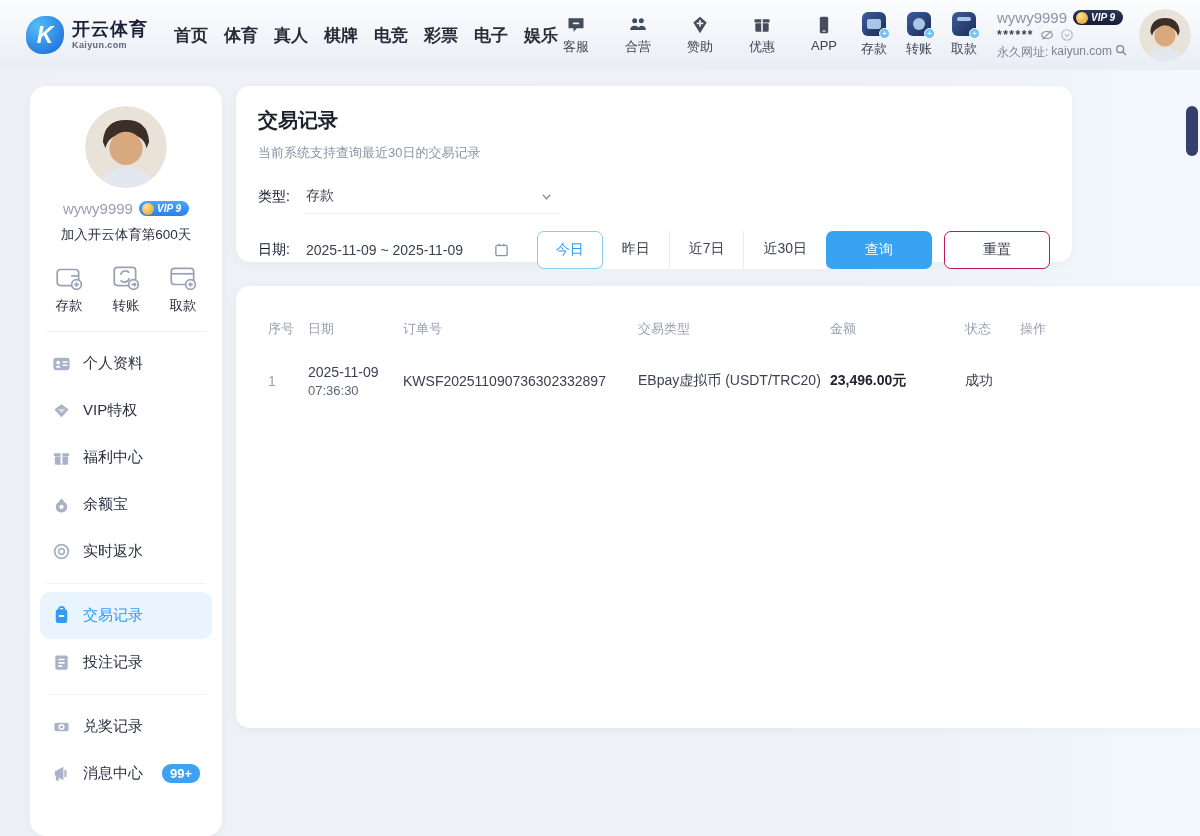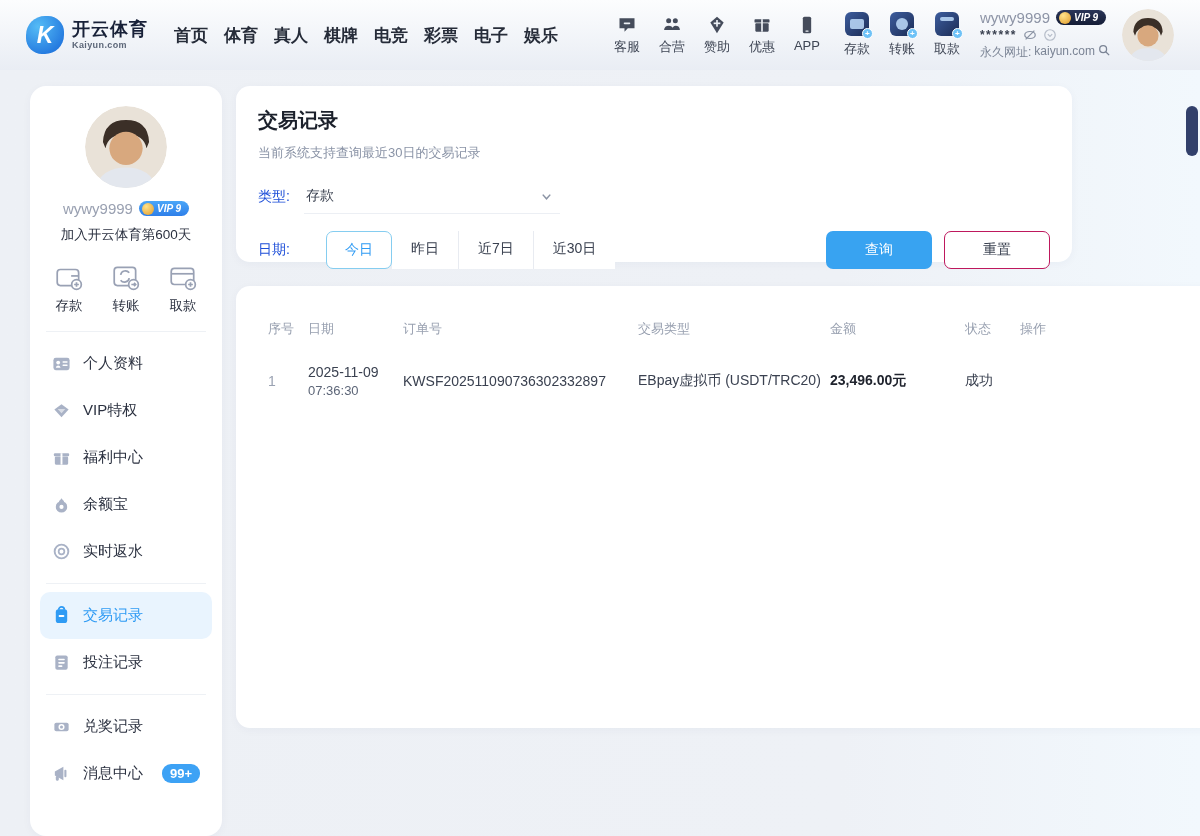--- a/index.html
+++ b/index.html
@@ -11,21 +11,21 @@
   .topbar{position:absolute;top:0;left:0;right:0;height:70px;display:flex;align-items:center;
     padding:0 26px;background:linear-gradient(180deg,#fcfdfe 0%,#e9edf4 100%);}
   .logo{display:flex;align-items:center;gap:8px;flex:0 0 auto;cursor:pointer}
   .logo-mark{width:38px;height:38px;border-radius:50% 42% 50% 42%;
     background:radial-gradient(circle at 32% 28%,#55bcf6,#1565d8);color:#fff;font-weight:800;
     font-style:italic;display:flex;align-items:center;justify-content:center;font-size:23px;flex:0 0 auto}
   .brand{font-size:18px;font-weight:800;color:#182138;letter-spacing:1px;line-height:1.1;white-space:nowrap}
   .brand-sub{font-size:9px;color:#5c6678;font-weight:700;letter-spacing:.4px}
   .nav{display:flex;gap:16px;margin-left:26px}
   .nav span{font-size:17px;font-weight:700;color:#262c39;white-space:nowrap;cursor:pointer}
-  .tools{display:flex;gap:9px;margin-left:auto}
+  .tools{display:flex;gap:26px;margin-left:auto}
   .tool{display:flex;flex-direction:column;align-items:center;gap:3px;min-width:36px;cursor:pointer}
   .tool svg{width:20px;height:20px;display:block}
   .tlabel{font-size:13px;color:#3e4554;white-space:nowrap}
   .wallets{display:flex;gap:9px;margin-left:14px}
   .wicon{width:24px;height:24px;border-radius:6px;background:linear-gradient(135deg,#3d5d9e,#1b2c55);
     position:relative;margin-bottom:1px}
   .wicon i{position:absolute;left:5px;top:7px;width:14px;height:10px;border-radius:2px;background:rgba(190,220,250,.85)}
   .wbadge{position:absolute;right:-4px;bottom:-3px;width:11px;height:11px;border-radius:50%;
     background:#6ec2f7;border:1px solid #fff;color:#fff;font-size:8px;line-height:9px;text-align:center;font-weight:700}
   .userinfo{margin-left:15px;display:flex;flex-direction:column;gap:2px;flex:0 0 auto}
@@ -62,21 +62,21 @@
   .menu-item svg{width:19px;height:19px;flex:0 0 auto}
   .menu-item.active{background:#e9f4fe;border-radius:10px;margin:0 10px;padding:0 12px;color:#2f9bf4}
   .mbadge{margin-left:auto;background:#3da2f5;color:#fff;font-size:13px;border-radius:9px;padding:2px 8px;font-weight:700}
 
   
   .filter-card{position:absolute;left:236px;top:86px;width:836px;height:176px;background:#fff;
     border-radius:14px;box-shadow:0 2px 10px rgba(20,40,90,.04);padding:21px 22px}
   .page-title{font-size:20px;font-weight:700;color:#1b202b}
   .page-subtitle{font-size:13px;color:#8a93a6;margin-top:10px}
   .frow{display:flex;align-items:center;margin-top:17px}
-  .flabel{font-size:14px;color:#1d4ed8;width:46px;flex:0 0 auto}
+  .flabel{font-size:14px;color:#0f172a;width:46px;flex:0 0 auto}
   .field{width:256px;display:flex;align-items:center;justify-content:space-between;
     border-bottom:1px solid #eceff4;padding:8px 6px 8px 2px;cursor:pointer}
   .fvalue{font-size:14px;color:#3a4150}
   .field svg{width:15px;height:15px}
   .segs{display:flex;align-items:stretch;margin-left:22px}
   .seg{font-size:14px;color:#3a4150;padding:9px 19px;cursor:pointer;white-space:nowrap;background:#fff}
   .seg.sep{border-left:1px solid #e8ebf1}
   .seg.active{border:1px solid #85cdf0;border-radius:7px;color:#2f9bf4;padding:9px 18px}
   .btn{height:38px;width:106px;border-radius:7px;font-size:14px;display:flex;align-items:center;
     justify-content:center;cursor:pointer;flex:0 0 auto}
@@ -372,20 +372,28 @@
       <div class="field">
         <span class="fvalue">存款</span>
         <svg viewBox="0 0 16 16" fill="none" stroke="#8a93a4" stroke-width="1.6">
             <polyline points="4,6 8,10.5 12,6"></polyline>
           </svg>
       </div>
     </div>
 
     <div class="frow">
       <span class="flabel">日期:</span>
+      <div class="field">
+        <span class="fvalue">2025-11-09 ~ 2025-11-09</span>
+        <svg viewBox="0 0 16 16" fill="none" stroke="#8a93a4" stroke-width="1.4">
+            <rect x="2" y="3.5" width="12" height="11" rx="1.5"></rect>
+            <line x1="5.5" y1="1.8" x2="5.5" y2="4.5"></line>
+            <line x1="10.5" y1="1.8" x2="10.5" y2="4.5"></line>
+          </svg>
+      </div>
 
       <div class="segs">
         <span class="seg active">今日</span>
         <span class="seg">昨日</span>
         <span class="seg sep">近7日</span>
         <span class="seg sep">近30日</span>
       </div>
 
       <div class="btn primary">查询</div>
       <div class="btn ghost">重置</div>

